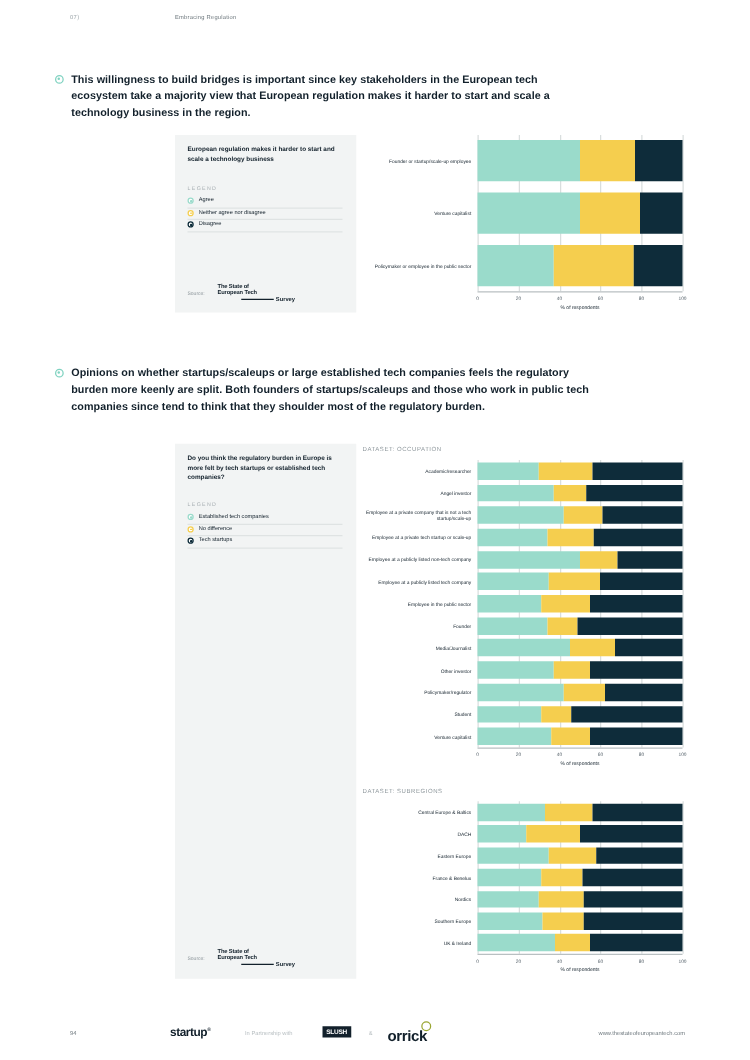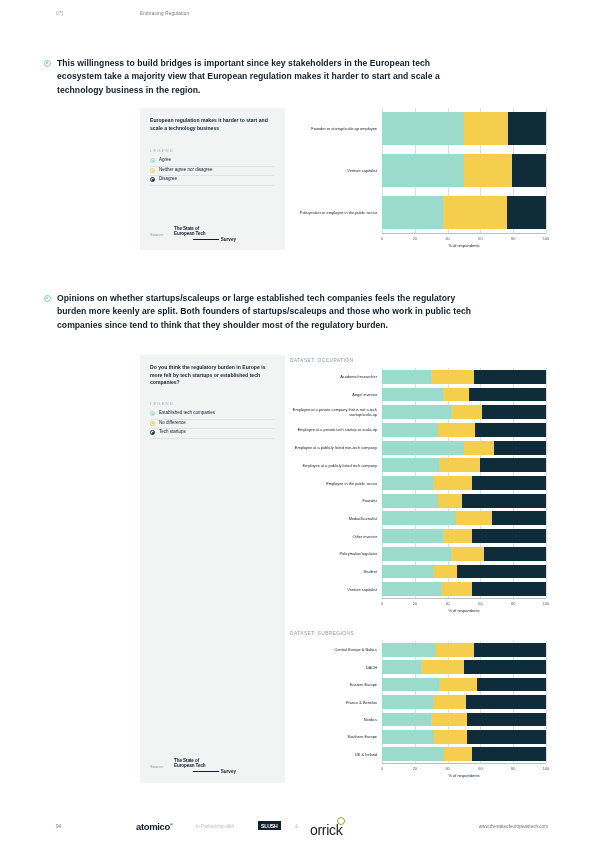--- a/index.html
+++ b/index.html
@@ -60,21 +60,21 @@
   
   .footer{position:absolute;left:0;bottom:0;width:600px;height:40px;}
   .footer .pg{position:absolute;left:56px;top:16px;font-size:4.6px;color:#6d777d;}
   .footer .atomico{position:absolute;left:136px;top:13px;font-size:9.5px;font-weight:bold;
                    letter-spacing:-.35px;color:#12202b;}
   .footer .atomico sup{font-size:4px;vertical-align:super;}
   .footer .partner{position:absolute;left:196px;top:16px;font-size:4.6px;color:#b7bec1;}
   .footer .slush{position:absolute;left:258px;top:13px;background:#12202b;color:#ffffff;
                  font-size:5.2px;font-weight:bold;padding:1.5px 3px;letter-spacing:-.2px;}
   .footer .amp{position:absolute;left:295px;top:16px;font-size:4.6px;color:#b7bec1;}
-  .footer .orrick{position:absolute;left:310px;top:14px;font-size:14px;font-weight:normal;
+  .footer .orrick{position:absolute;left:310px;top:14px;font-size:12px;font-weight:bold;
                   letter-spacing:-.3px;color:#12202b;}
   .footer .orrick-ring{position:absolute;left:337px;top:9px;width:8px;height:8px;border-radius:50%;
                        border:1.7px solid #9aa632;box-sizing:border-box;}
   .footer .url{position:absolute;right:52px;top:16px;font-size:4.6px;color:#6d777d;}
 </style>
 </head>
 <body>
 
 <div class="page-head">
   <div class="sec-num">07)</div>
@@ -327,20 +327,20 @@
     <div class="tick" style="left: 124.8px; top: 125px;">20</div>
     <div class="tick" style="left: 157.6px; top: 125px;">40</div>
     <div class="tick" style="left: 190.4px; top: 125px;">60</div>
     <div class="tick" style="left: 223.2px; top: 125px;">80</div>
     <div class="tick" style="left: 256px; top: 125px;">100</div>
     <div class="xtitle" style="left: 92px; width: 164px; top: 132px;">% of respondents</div>
   </div>
 
 <div class="footer">
   <div class="pg">94</div>
-  <div class="atomico"><span>atomico</span><sup>®</sup></div>
+  <div class="atomico"><span>startup</span><sup>®</sup></div>
   <div class="partner">In Partnership with</div>
   <div class="slush">SLUSH</div>
   <div class="amp">&amp;</div>
   <div class="orrick">orrick</div>
   <div class="orrick-ring"></div>
   <div class="url">www.thestateofeuropeantech.com</div>
 </div>
 
 </body></html>

